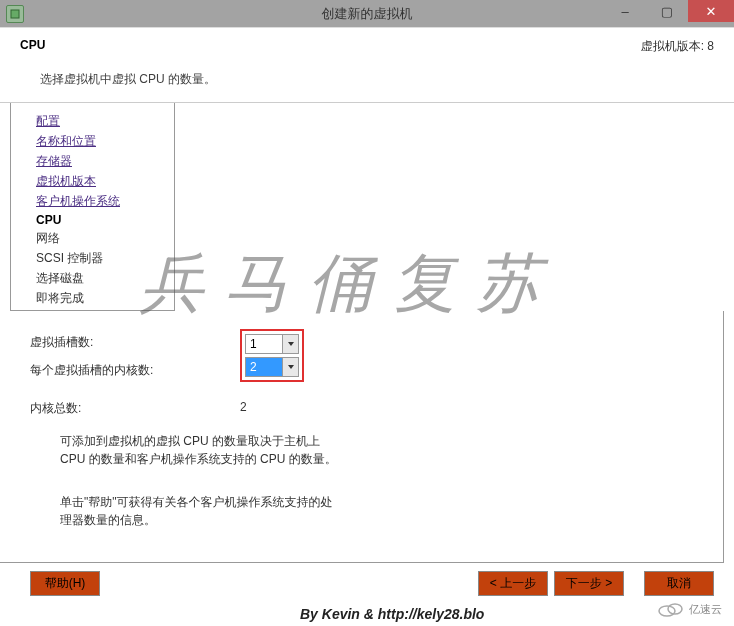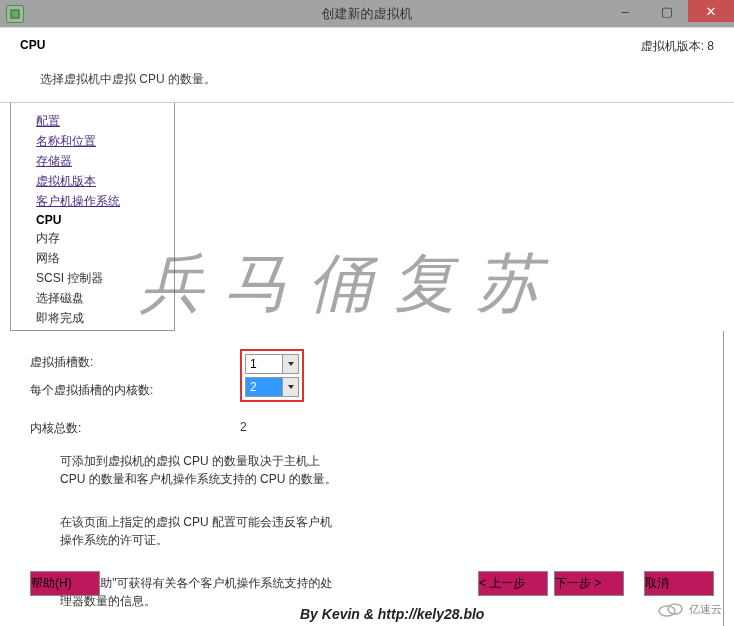--- a/index.html
+++ b/index.html
@@ -28,21 +28,21 @@
     .dropdown { width: 54px; height: 20px; border: 1px solid #999; background: #fff; display: flex; align-items: center; cursor: pointer; position: relative; }
     .dropdown.selected { background: #3399ff; color: #fff; }
     .dropdown-val { padding-left: 4px; flex: 1; font-size: 12px; }
     .dropdown-arrow { width: 16px; height: 18px; background: #e8e8e8; border-left: 1px solid #999; display: flex; align-items: center; justify-content: center; }
     .dropdown-arrow::after { content: ""; border-left: 3px solid transparent; border-right: 3px solid transparent; border-top: 4px solid #333; }
     .total-row { display: flex; margin-top: 15px; margin-bottom: 15px; }
     .total-label { width: 210px; font-size: 12px; color: #333; }
     .total-val { font-size: 12px; color: #333; }
     .info-text { margin-left: 30px; font-size: 12px; color: #333; line-height: 1.5; margin-bottom: 25px; max-width: 280px; }
     .footer-bar { display: flex; justify-content: space-between; padding: 8px 20px 8px 30px; align-items: center; }
-    .btn { border: 1px solid #888; background: #be185d; padding: 3px 0; font-size: 12px; cursor: pointer; min-width: 70px; text-align: left; }
+    .btn { border: 1px solid #888; background: #c2410c; padding: 3px 0; font-size: 12px; cursor: pointer; min-width: 70px; text-align: center; }
     .footer-right { display: flex; gap: 6px; }
     .watermark { position: absolute; top: 240px; left: 140px; font-size: 64px; font-family: "STKaiti", "KaiTi", serif; font-style: italic; color: rgba(80,80,80,0.5); pointer-events: none; letter-spacing: 20px; }
     .attribution { position: absolute; bottom: 4px; left: 300px; font-size: 14px; font-weight: bold; font-style: italic; color: #222; }
     .corner-logo { position: absolute; bottom: 8px; right: 12px; font-size: 11px; color: #888; display: flex; align-items: center; gap: 4px; }
     .corner-logo svg { width: 28px; height: 18px; }
     .stack-red { border: 2px solid #e03030; display: inline-block; }
     .stack-red .dropdown { margin: 3px; }
   </style>
 </head>
 <body>
@@ -70,21 +70,20 @@
 </div>
 
 <div class="main-area">
   <div class="sidebar">
     <span class="sidebar-item sidebar-link">配置</span>
     <span class="sidebar-item sidebar-link">名称和位置</span>
     <span class="sidebar-item sidebar-link">存储器</span>
     <span class="sidebar-item sidebar-link">虚拟机版本</span>
     <span class="sidebar-item sidebar-link">客户机操作系统</span>
     <span class="sidebar-item sidebar-current">CPU</span>
-    <span class="sidebar-item sidebar-text">内存</span>
     <span class="sidebar-item sidebar-text">网络</span>
     <span class="sidebar-item sidebar-text">SCSI 控制器</span>
     <span class="sidebar-item sidebar-text">选择磁盘</span>
     <span class="sidebar-item sidebar-text">即将完成</span>
   </div>
 
   <div class="content">
     <div style="display:flex; align-items:flex-start;">
       <div style="width:210px;">
         <div style="height:26px; display:flex; align-items:center;" class="form-label">虚拟插槽数:</div>
@@ -101,21 +100,20 @@
         </div>
       </div>
     </div>
 
     <div class="total-row">
       <div class="total-label">内核总数:</div>
       <div class="total-val">2</div>
     </div>
 
     <div class="info-text">可添加到虚拟机的虚拟 CPU 的数量取决于主机上 CPU 的数量和客户机操作系统支持的 CPU 的数量。</div>
-    <div class="info-text">在该页面上指定的虚拟 CPU 配置可能会违反客户机操作系统的许可证。</div>
     <div class="info-text">单击"帮助"可获得有关各个客户机操作系统支持的处理器数量的信息。</div>
   </div>
 </div>
 
 <div class="footer-bar">
   <button class="btn">帮助(H)</button>
   <div class="footer-right">
     <button class="btn">&lt; 上一步</button>
     <button class="btn">下一步 &gt;</button>
     <button class="btn" style="margin-left:14px;">取消</button>

